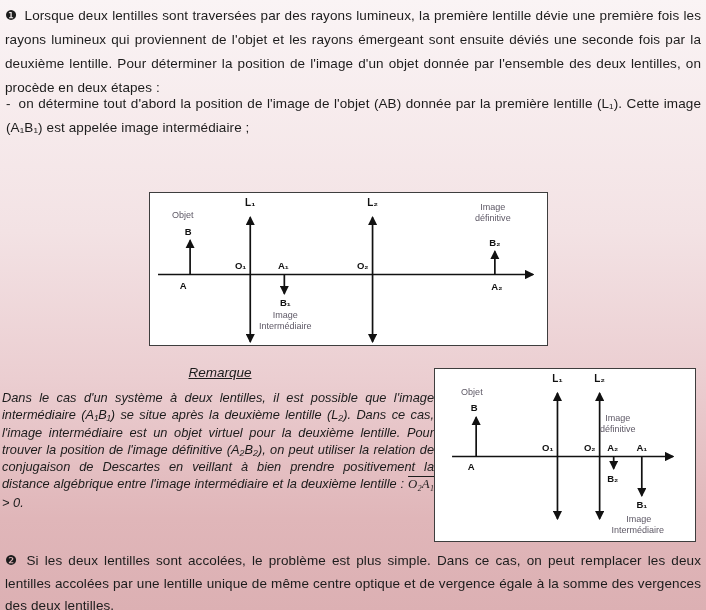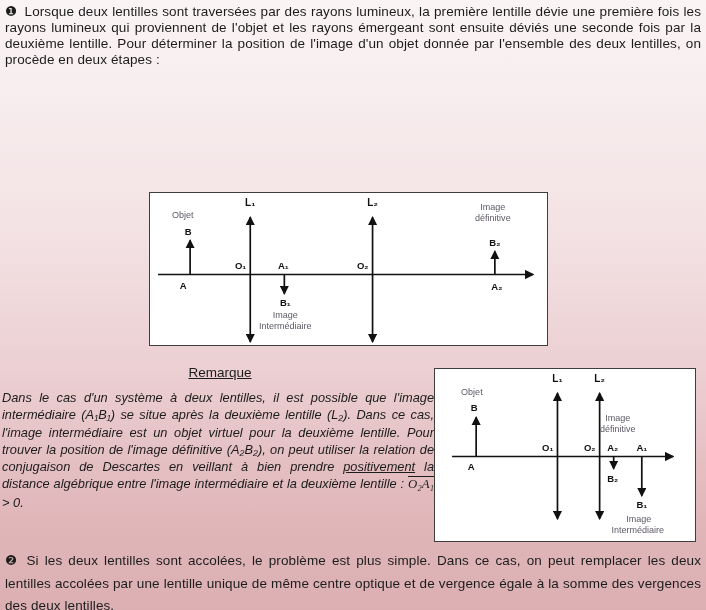--- a/index.html
+++ b/index.html
@@ -8,42 +8,42 @@
     width:706px;height:610px;
     overflow:hidden;
     background:linear-gradient(to bottom,#faf4f5 0%,#f3e2e4 38%,#ebced1 62%,#e0b6b9 85%,#dcb0b3 100%);
     font-family:"Liberation Sans","DejaVu Sans",sans-serif;
     color:#1c1c1c;
   }
   .body-text{
     position:absolute;
     margin:0;
     font-size:13.5px;
-    line-height:16px;
+    line-height:24px;
     text-align:justify;
     letter-spacing:0.1px;
   }
   .marker{margin-right:7px;}
   .dash{margin-right:8px;}
   .p-intro{left:5px;top:4px;width:696px;}
   .p-step1{left:6px;top:92px;width:695px;}
   .p-step2{left:6px;top:134px;width:695px;}
   .p-conclusion{left:5px;top:550px;width:696px;line-height:22.5px;}
   .remarque-title{
     position:absolute;left:0;top:365px;width:440px;
     margin:0;text-align:center;
-    font-size:13.5px;font-weight:normal;
+    font-size:13.5px;font-style:italic;font-weight:normal;
     text-decoration:underline;
   }
   .remarque-body{
     position:absolute;left:2px;top:389px;width:432px;
     margin:0;font-size:12.8px;font-style:italic;
     line-height:17.3px;text-align:justify;
   }
-  .u-underline{text-decoration:underline;}
+  .u-underline{}
   .math-overline{
     text-decoration:overline;
     font-family:"Liberation Serif","DejaVu Serif",serif;
   }
   .diagram-box{
     position:absolute;
     background:#ffffff;
     border:1.5px solid #3e3e3e;
     box-sizing:border-box;
   }
@@ -55,20 +55,21 @@
   .dg-lens-label{font-family:"Liberation Sans","DejaVu Sans",sans-serif;font-size:10px;font-weight:bold;fill:#111111;}
   .dg-cap{font-family:"Liberation Sans","DejaVu Sans",sans-serif;font-size:9px;fill:#5e5966;}
 </style>
 </head>
 <body>
 
 <div class="page">
 
   <p class="body-text p-intro"><span class="marker">❶</span><span>Lorsque deux lentilles sont traversées par des rayons lumineux, la première lentille dévie une première fois les rayons lumineux qui proviennent de l'objet et les rayons émergeant sont ensuite déviés une seconde fois par la deuxième lentille. Pour déterminer la position de l'image d'un objet donnée par l'ensemble des deux lentilles, on procède en deux étapes :</span></p>
 
+  <p class="body-text p-step1"><span class="dash">-</span><span>on détermine tout d'abord la position de l'image de l'objet (AB) donnée par la première lentille (L₁). Cette image (A₁B₁) est appelée image intermédiaire ;</span></p>
 
 
   <div class="diagram-box diagram1">
     <svg viewBox="0 0 396 151">
       <defs>
         <marker id="ah1" viewBox="0 0 10 10" refX="8.5" refY="5" markerWidth="5.5" markerHeight="5.5" orient="auto-start-reverse">
           <path d="M0,0 L10,5 L0,10 z" fill="#111111"></path>
         </marker>
       </defs>
       <line class="dg-line" x1="8" y1="81" x2="382" y2="81" marker-end="url(#ah1)"></line>

